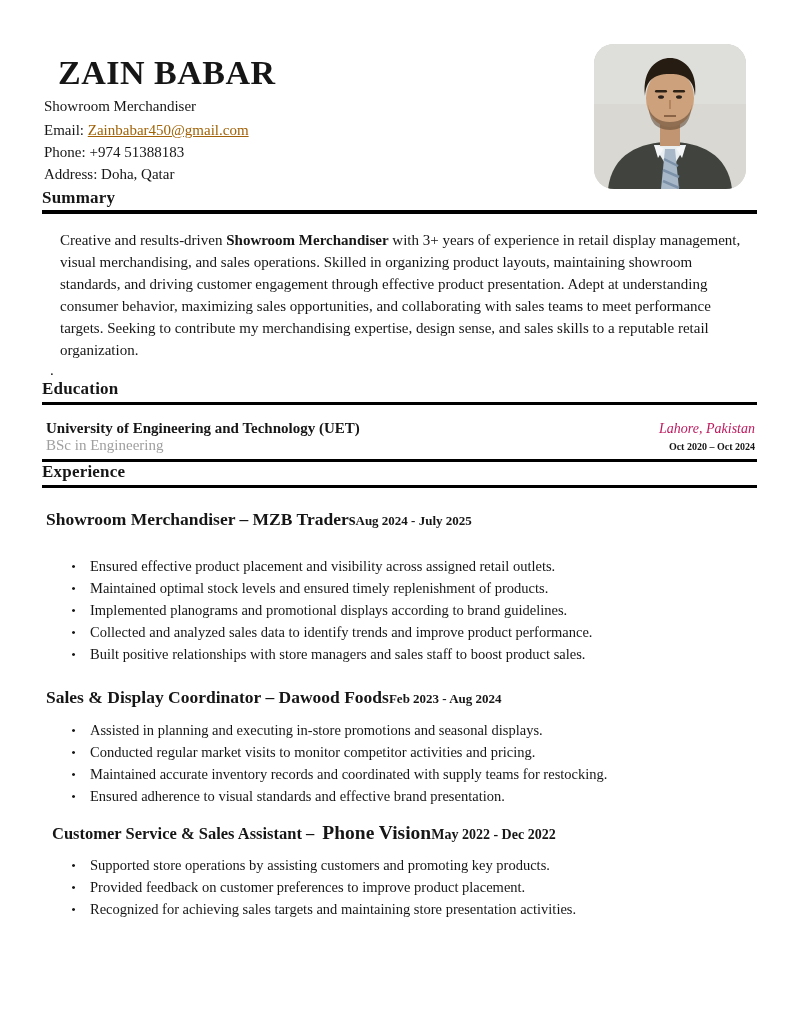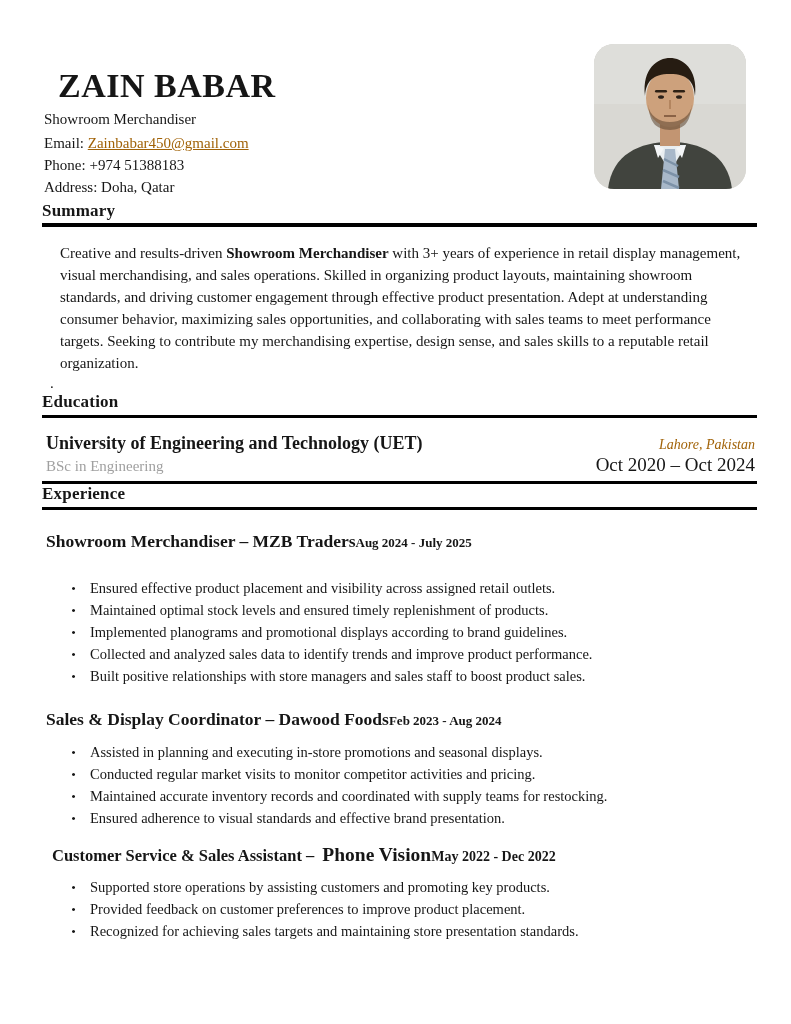--- a/index.html
+++ b/index.html
@@ -7,21 +7,21 @@
   body {
     width: 791px; height: 1024px;
     background: #ffffff;
     font-family: "Liberation Serif", serif;
     color: #161616;
     overflow: hidden;
   }
   .page {
     position: relative;
     width: 791px; height: 1024px;
-    padding: 61px 34px 0 42px;
+    padding: 48px 34px 0 42px;
   }
 
   
   .photo {
     position: absolute;
     top: 44px; right: 45px;
     width: 152px; height: 145px;
     border-radius: 20px;
     overflow: hidden;
     background: #d9d8d3;
@@ -61,24 +61,24 @@
 
   
   .education-heading { margin-top: 24px; margin-left: 6px; }
   .edu-row {
     display: flex;
     justify-content: space-between;
     align-items: baseline;
     margin: 0 2px 0 4px;
   }
   .edu-row.first { margin-top: 15px; }
-  .school  { font-size: 18px; font-weight: bold; }
-  .loc     { font-size: 14px; font-style: italic; color: #a16207; margin-left: 27px; }
+  .school  { font-size: 15px; font-weight: bold; }
+  .loc     { font-size: 14px; font-style: italic; color: #be185d; margin-left: 27px; }
   .degree  { font-size: 15px; color: #a0a0a0; }
-  .edates  { font-size: 19px; font-weight: normal; }
+  .edates  { font-size: 10px; font-weight: bold; }
 
   
   .experience-heading { margin-top: 26px; margin-left: 2px; }
   .job-head {
     display: flex;
     justify-content: flex-start;
     align-items: baseline;
     margin: 0 2px 0 4px;
   }
   .job-head.j0 { margin-top: 21px; }
@@ -253,19 +253,19 @@
         <li>
             <span class="bullet-dot">•</span>
             <span>Supported store operations by assisting customers and promoting key products.</span>
           </li>
         <li>
             <span class="bullet-dot">•</span>
             <span>Provided feedback on customer preferences to improve product placement.</span>
           </li>
         <li>
             <span class="bullet-dot">•</span>
-            <span>Recognized for achieving sales targets and maintaining store presentation standards.</span>
+            <span>Recognized for achieving sales targets and maintaining store presentation activities.</span>
           </li>
       </ul>
     </div>
   </section>
 
 </div>
 
 </body></html>

